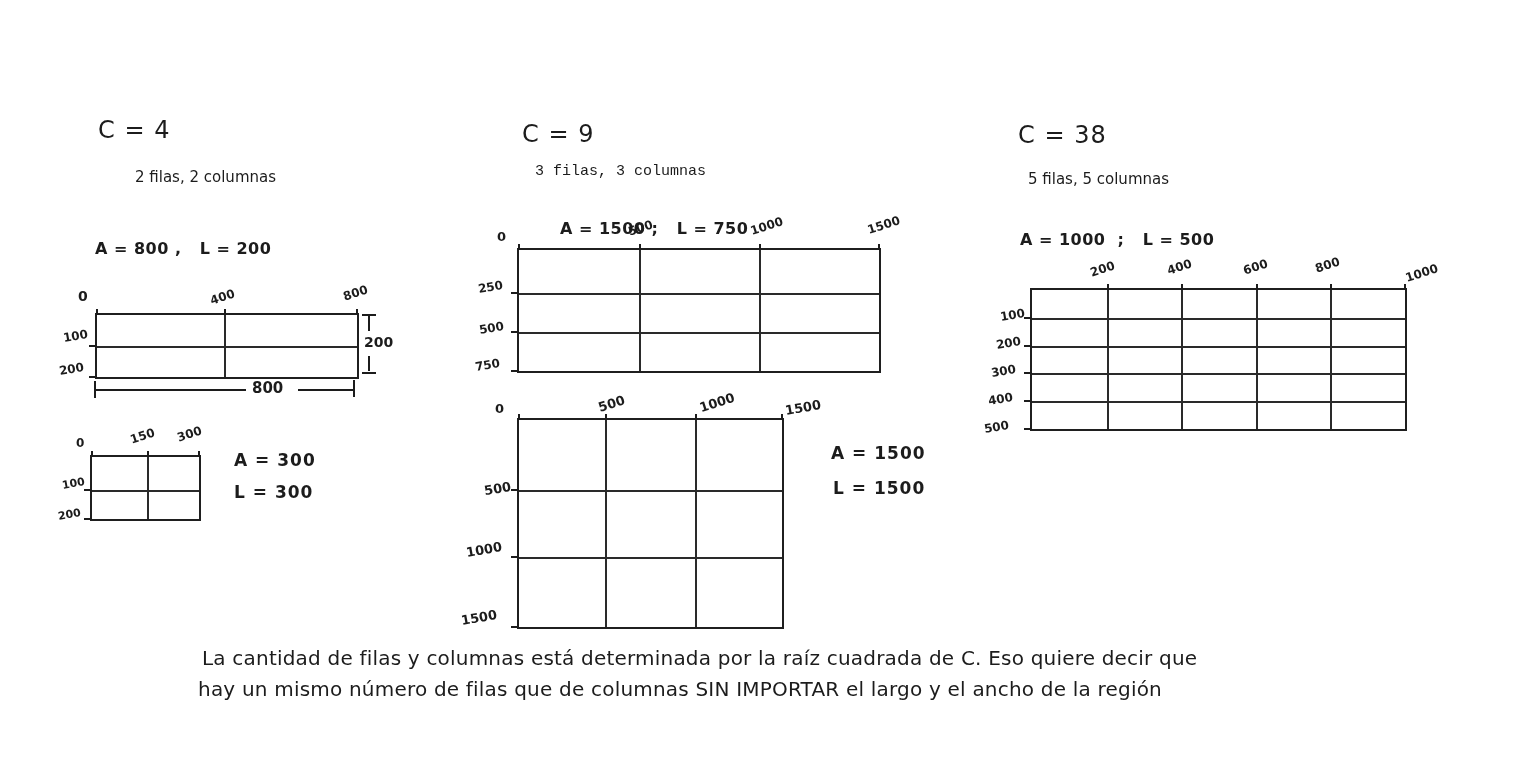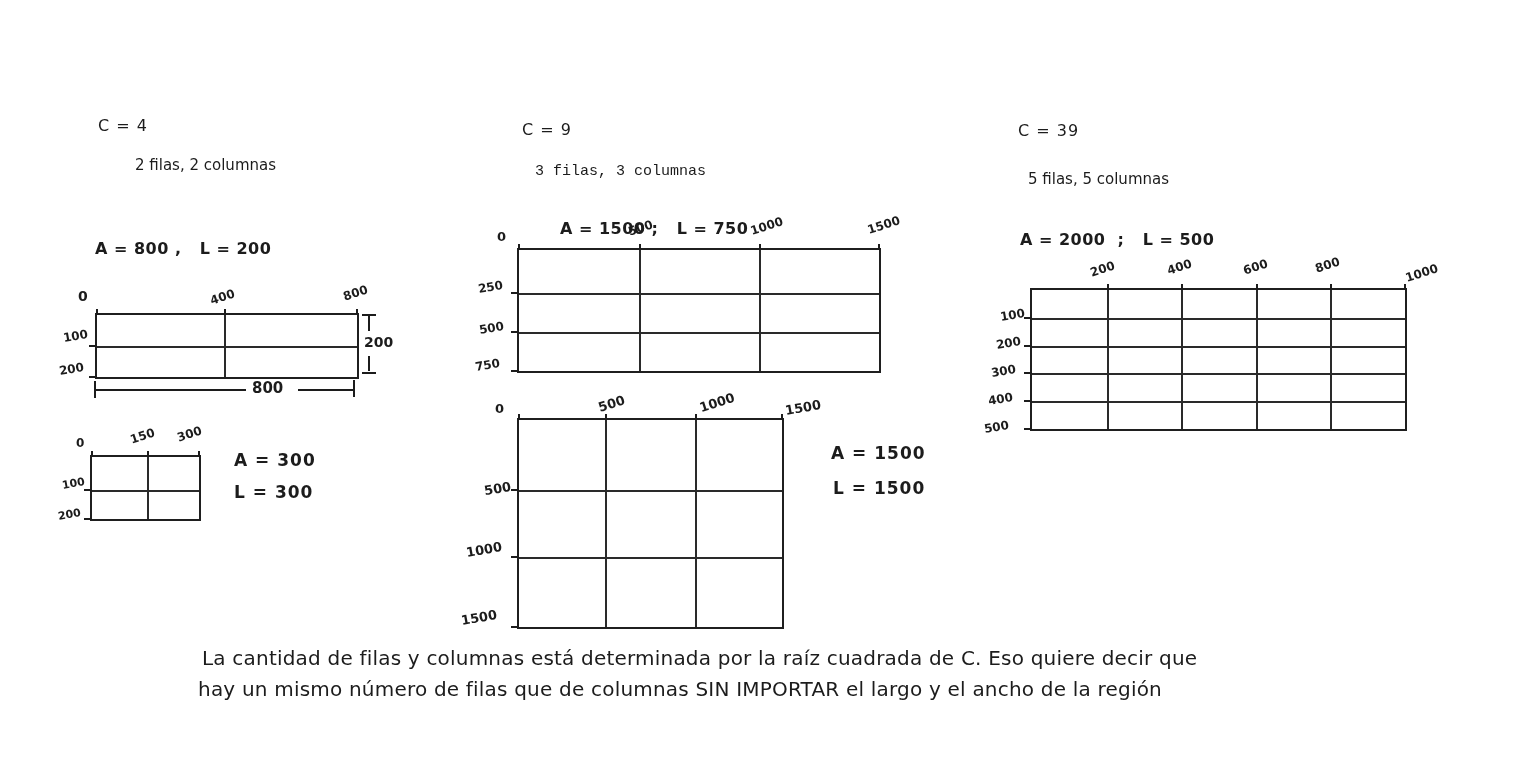--- a/index.html
+++ b/index.html
@@ -7,21 +7,21 @@
     position: relative;
     width: 1532px;
     height: 757px;
     background: #ffffff;
     font-family: "DejaVu Sans", sans-serif;
     color: #1c1c1c;
     overflow: hidden;
   }
   .abs { position: absolute; white-space: pre; }
   .title { font-size: 19px; letter-spacing: .3px; }
-  .heading { font-size: 16px; letter-spacing: 1px; }
+  .heading { font-size: 24px; letter-spacing: 1px; }
   .sub { font-size: 15px; }
   .params { font-size: 16px; font-weight: 700; letter-spacing: .5px; }
   .side-label { font-size: 17px; font-weight: 700; letter-spacing: 1px; }
   .footer-line { font-size: 20px; letter-spacing: .2px; }
 
   .grid { position: absolute; border: 2px solid #1f1f1f; }
   .vline { position: absolute; top: 0; bottom: 0; width: 2px; background: #2a2a2a; }
   .hline { position: absolute; left: 0; right: 0; height: 2px; background: #2a2a2a; }
   .tick-top { position: absolute; top: -6px; width: 2px; height: 6px; background: #1c1c1c; }
   .tick-left { position: absolute; left: -8px; width: 8px; height: 2px; background: #1c1c1c; }
@@ -34,21 +34,21 @@
   .dim-label { position: absolute; font-size: 14px; font-weight: 700; white-space: nowrap; }
 </style>
 </head>
 <body>
 
 <div class="stage">
 
 
   <div>
     <div class="abs heading" style="left:98px; top:116px;">C = 4</div>
-    <div class="abs sub" style="left:135px; top:156px;">2 filas, 2 columnas</div>
+    <div class="abs sub" style="left:135px; top:168px;">2 filas, 2 columnas</div>
     <div class="abs params" style="left:95px; top:239px;">A = 800 ,   L = 200</div>
 
     <div class="grid" style="left:95px; top:313px; width:260px; height:62px;">
       <div class="vline" style="left:49%;"></div>
       <div class="hline" style="top:50%;"></div>
       <div class="tick-top" style="left:-1px;"></div>
       <div class="tick-top" style="left:49%;"></div>
       <div class="tick-top" style="left:calc(100% - 1px);"></div>
       <div class="tick-left" style="top:calc(50% - 1px);"></div>
       <div class="tick-left" style="top:calc(100% - 1px);"></div>
@@ -133,23 +133,23 @@
     <span class="tick-label rot" style="left:699px; top:395px; font-size:13px;">1000</span>
     <span class="tick-label rot-s" style="left:785px; top:400px; font-size:13px;">1500</span>
     <span class="tick-label rot-s" style="left:484px; top:481px; font-size:13px;">500</span>
     <span class="tick-label rot-s" style="left:466px; top:542px; font-size:13px;">1000</span>
     <span class="tick-label rot-s" style="left:461px; top:610px; font-size:13px;">1500</span>
     <div class="abs side-label" style="left:831px; top:443px;">A = 1500</div>
     <div class="abs side-label" style="left:833px; top:478px;">L = 1500</div>
   </div>
 
   <div>
-    <div class="abs heading" style="left:1018px; top:121px;">C = 39</div>
+    <div class="abs heading" style="left:1018px; top:121px;">C = 38</div>
     <div class="abs sub" style="left:1028px; top:170px;">5 filas, 5 columnas</div>
-    <div class="abs params" style="left:1020px; top:230px;">A = 2000  ;   L = 500</div>
+    <div class="abs params" style="left:1020px; top:230px;">A = 1000  ;   L = 500</div>
 
     <div class="grid" style="left:1030px; top:288px; width:373px; height:139px;">
       <div class="vline" style="left:20%;"></div>
       <div class="vline" style="left:40%;"></div>
       <div class="vline" style="left:60%;"></div>
       <div class="vline" style="left:80%;"></div>
       <div class="hline" style="top:20%;"></div>
       <div class="hline" style="top:40%;"></div>
       <div class="hline" style="top:60%;"></div>
       <div class="hline" style="top:80%;"></div>

